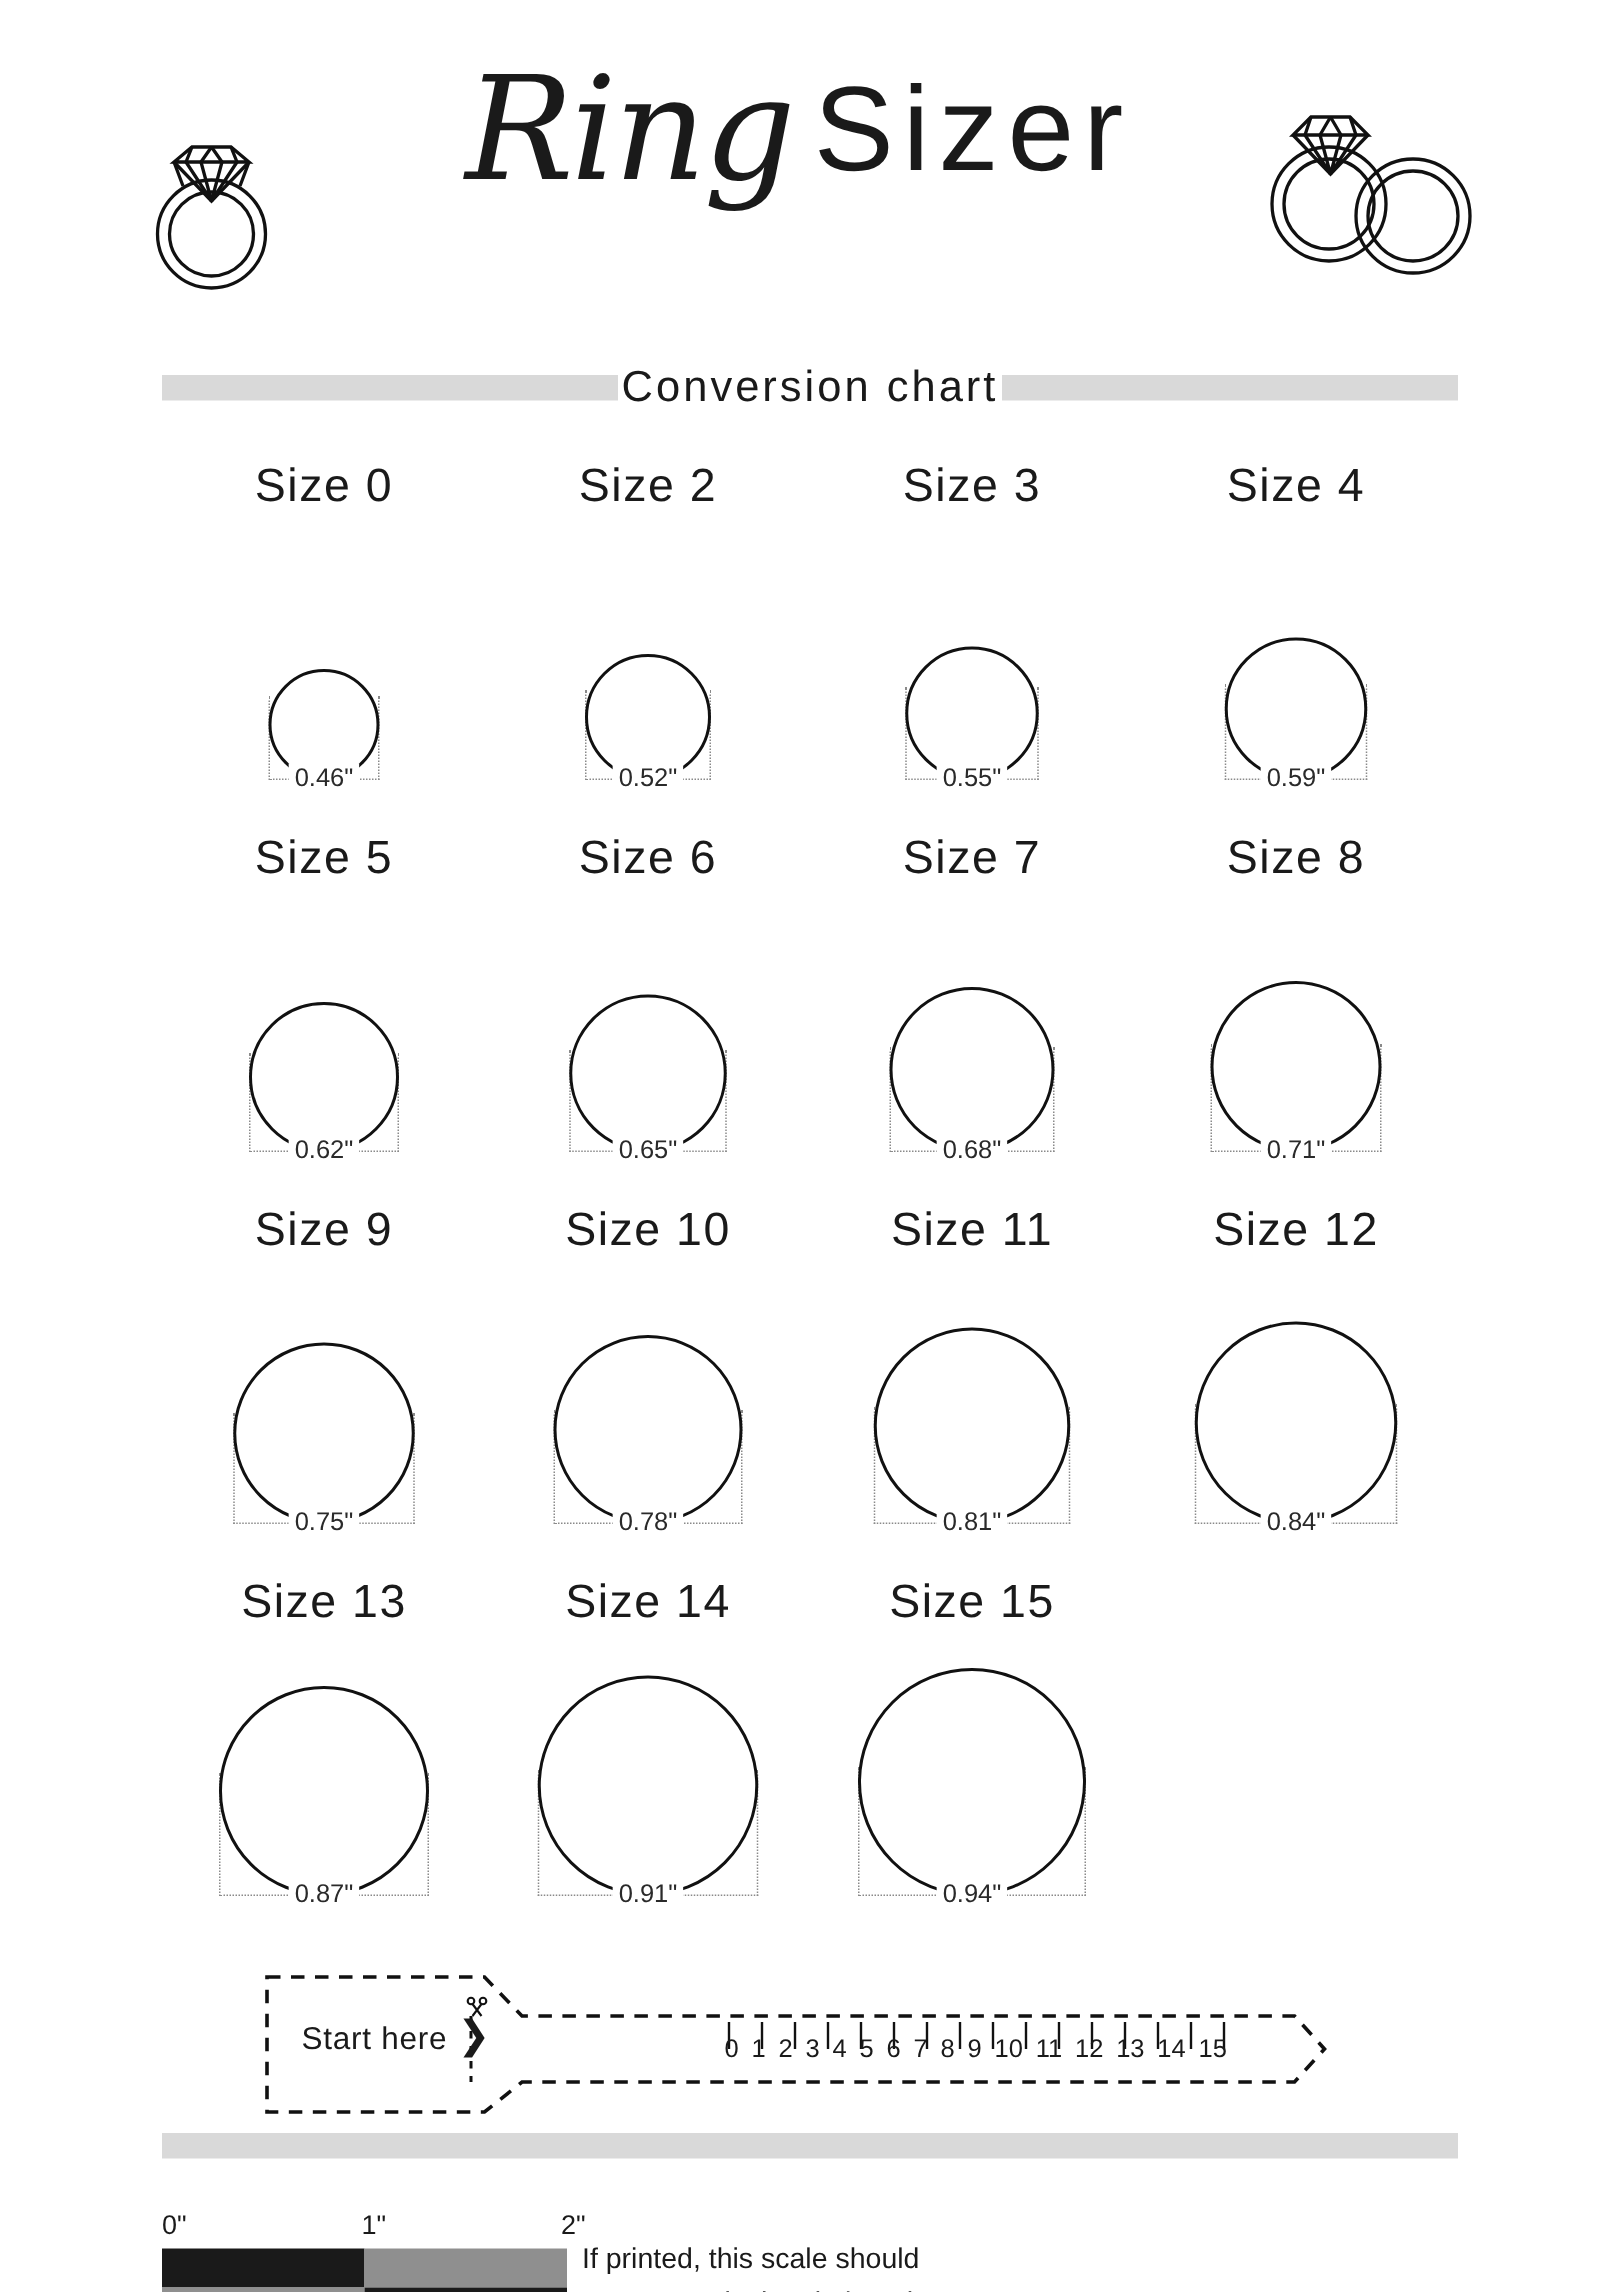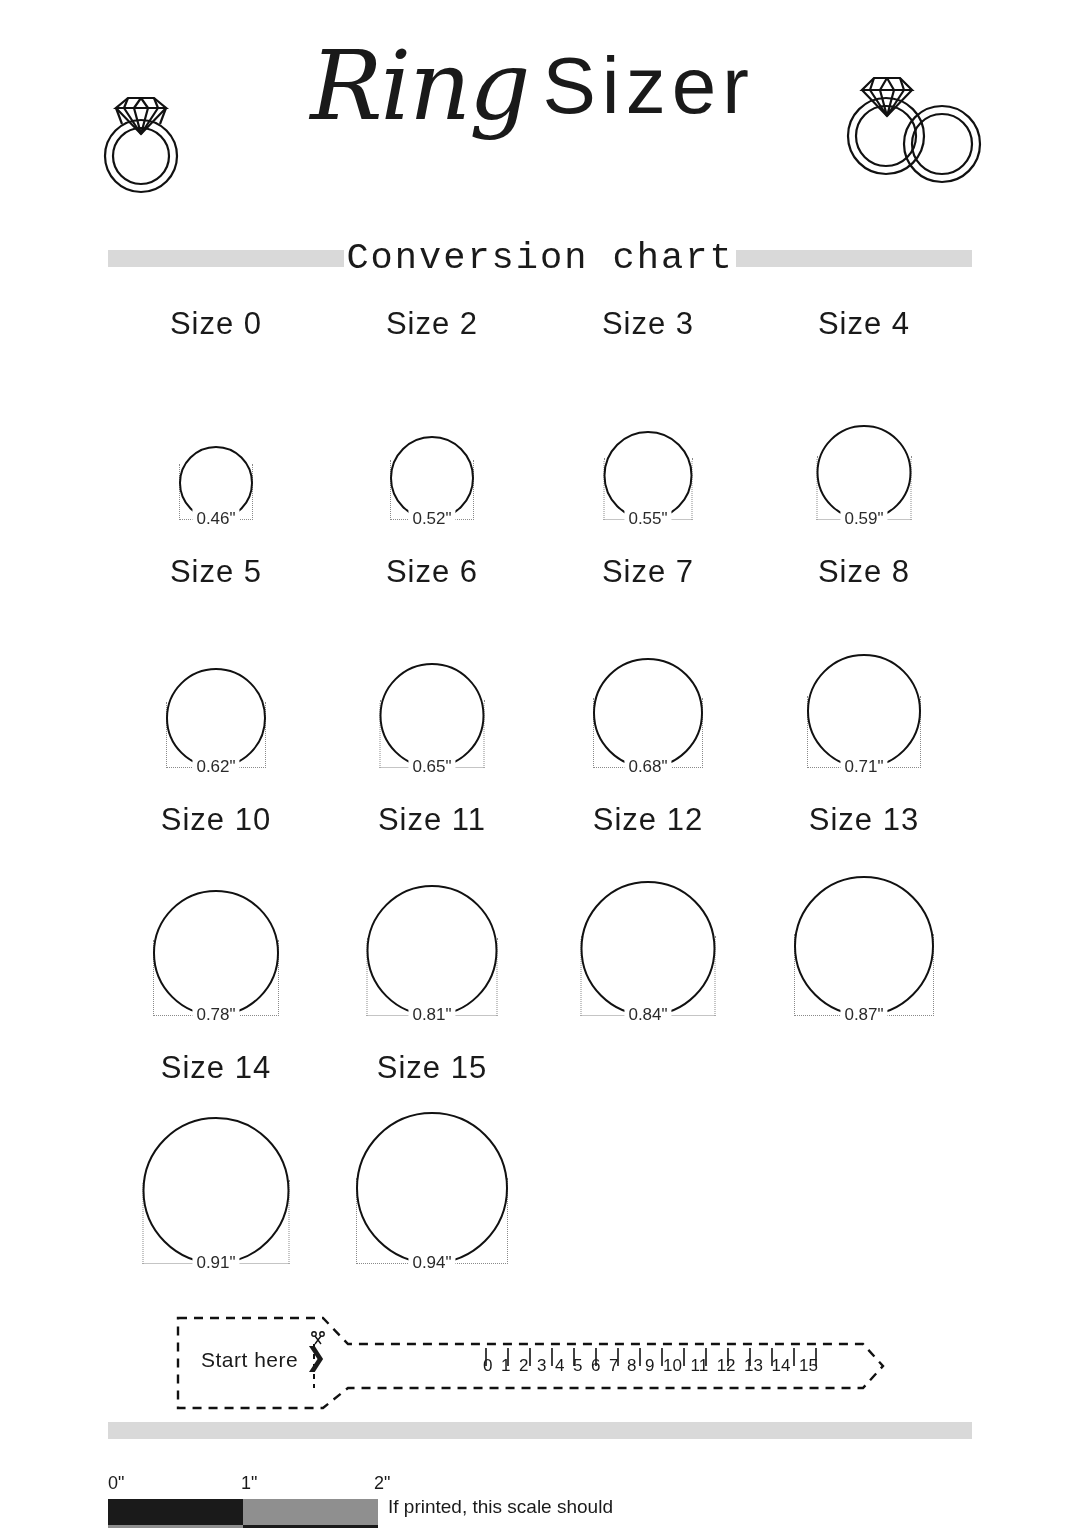--- a/index.html
+++ b/index.html
@@ -67,22 +67,22 @@
     padding: 0 108px;
   }
   .sub-bar {
     flex: 1 1 auto;
     height: 17px;
     background: #d9d9d9;
   }
   .subtitle-text {
     flex: 0 0 auto;
     padding: 0 2px;
-    font-family: Liberation Mono, monospace;
-    font-size: 37px;
+    font-family: Liberation Sans, sans-serif;
+    font-size: 29px;
     letter-spacing: 2px;
     font-weight: 300;
     white-space: nowrap;
   }
 
   
   .grid {
     margin: 26px 108px 0 108px;
     display: grid;
     grid-template-columns: repeat(4, 1fr);
@@ -335,20 +335,28 @@
 
   <div class="cell">
     <div class="cell-label">Size 8</div>
     <div class="circle-zone">
       <div class="measure-box" style="width:114px;height:72px;"></div>
       <div class="circle" style="width:114px;height:114px;top:56px;"></div>
       <div class="measure-text">0.71"</div>
     </div>
   </div>
 
+  <div class="cell">
+    <div class="cell-label">Size 9</div>
+    <div class="circle-zone">
+      <div class="measure-box" style="width:121px;height:74px;"></div>
+      <div class="circle" style="width:121px;height:121px;top:49px;"></div>
+      <div class="measure-text">0.75"</div>
+    </div>
+  </div>
 
   <div class="cell">
     <div class="cell-label">Size 10</div>
     <div class="circle-zone">
       <div class="measure-box" style="width:126px;height:76px;"></div>
       <div class="circle" style="width:126px;height:126px;top:44px;"></div>
       <div class="measure-text">0.78"</div>
     </div>
   </div>
 

